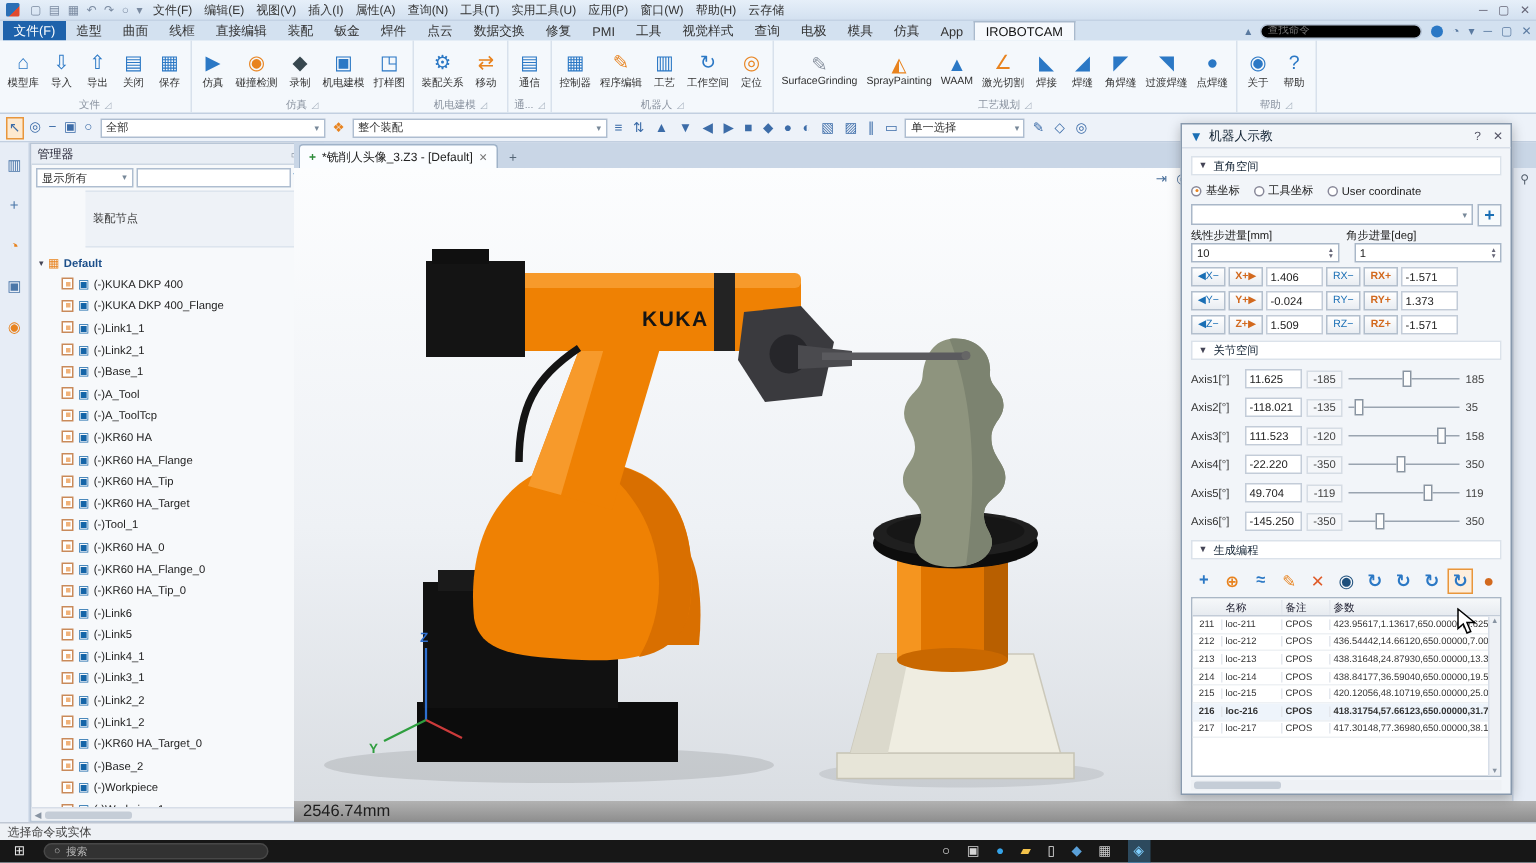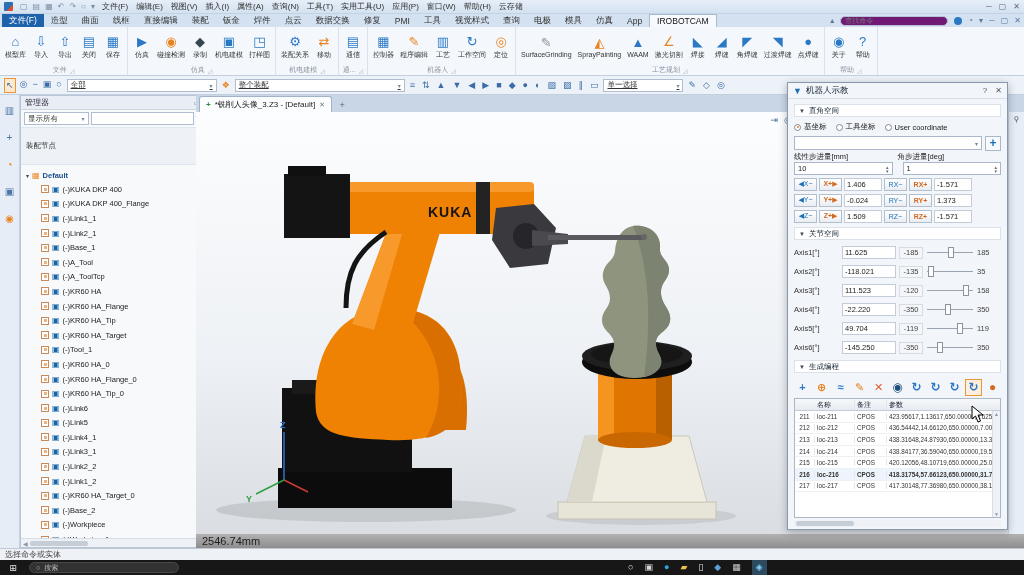--- a/index.html
+++ b/index.html
@@ -15,55 +15,55 @@
 .wintitle{position:absolute;left:596px;top:2px;font-size:8px;color:#555;white-space:nowrap;}
 .winbtns{margin-left:auto;display:flex;gap:7px;color:#667;font-size:8px;}
 
 
 .tabsrow{position:absolute;left:0;top:14px;width:1024px;height:13px;background:#d3e1f0;display:flex;align-items:stretch;padding-left:2px;font-size:8.5px;color:#333;}
 .rtab{padding:0 7px;display:flex;align-items:center;white-space:nowrap;}
 .rtab.filetab{background:#1e62ab;color:#fff;}
 .rtab.active{background:#f6f9fd;border:1px solid #a9bacd;border-bottom:none;color:#111;}
 .tabsright{margin-left:auto;display:flex;align-items:center;gap:6px;padding-right:3px;}
 .tr-icon{font-size:8px;color:#5a7aa0;}
-.cmdsearch{width:108px;height:10px;background:#701a75;border:1px solid #b6c4d6;border-radius:5px;font-size:7px;color:#999;padding:0 4px;}
+.cmdsearch{width:108px;height:10px;background:#000000;border:1px solid #b6c4d6;border-radius:5px;font-size:7px;color:#999;padding:0 4px;}
 .avatar-dot{width:8px;height:8px;border-radius:50%;background:#2b78c5;}
 
 
 .ribbon{position:absolute;left:0;top:27px;width:1024px;height:49px;background:#f4f8fc;border-bottom:1px solid #c2cfe0;display:flex;}
 .rgroup{display:flex;flex-direction:column;border-right:1px solid #d8e1ec;padding:1px 3px 0;}
 .rbtns{display:flex;flex:1;align-items:center;gap:2px;}
 .rbtn{display:flex;flex-direction:column;align-items:center;justify-content:center;gap:1px;padding:1px 2px;min-width:22px;}
 .ricon{font-size:13px;line-height:15px;}
 .rlabel{font-size:7px;color:#333;white-space:nowrap;}
 .rgl{display:flex;align-items:center;justify-content:center;font-size:7px;color:#8a93a0;gap:3px;height:10px;}
 .launcher{font-size:6px;color:#a7b2bf;}
 
 
 .quickbar{position:absolute;left:0;top:76px;width:1024px;height:19px;background:#edf2f9;border-bottom:1px solid #c2cfe0;display:flex;align-items:center;gap:4px;padding:0 4px;font-size:8px;}
 .qicon{font-size:9px;color:#3c6ca8;padding:0 1px;line-height:13px;}
 .qicon.active{border:1px solid #e8963c;background:#fde9cf;}
-.qsel{height:13px;background:#fff;border:1px solid #aebdd0;font-size:7.5px;color:#333;display:flex;align-items:center;justify-content:space-between;padding:0 3px;gap:4px;text-decoration:underline;}
+.qsel{height:13px;background:#fff;border:1px solid #aebdd0;font-size:7.5px;color:#333;display:flex;align-items:center;justify-content:space-between;padding:0 3px;gap:4px;}
 .qsel .car{color:#789;font-size:6px;}
 .w150{width:150px;}.w170{width:170px;}.w80{width:80px;}
 
 
 .leftrail{position:absolute;left:0;top:95px;width:20px;height:453px;background:#e7edf6;border-right:1px solid #c6d2e2;display:flex;flex-direction:column;align-items:center;padding-top:10px;gap:16px;}
 .railicon{font-size:10px;}
 
 
 .manager{position:absolute;left:20px;top:95px;width:196px;height:453px;background:#f7f9fb;border:1px solid #b9c6d6;display:flex;flex-direction:column;font-size:7.5px;}
 .mgr-title{height:14px;background:#e9eef5;border-bottom:1px solid #cdd7e3;display:flex;align-items:center;padding:0 4px;font-size:8px;color:#223;}
 .mgr-title .mt-btns{margin-left:auto;display:flex;gap:4px;color:#8894a2;font-size:7px;}
 .mgr-controls{display:flex;gap:2px;padding:2px 3px;align-items:center;}
 .mgr-sel{width:76px;height:13px;background:#fff;border:1px solid #aebdd0;display:flex;align-items:center;justify-content:space-between;padding:0 3px;color:#333;}
 .mgr-input{flex:1;height:13px;border:1px solid #aebdd0;background:#fff;font-size:7.5px;padding:0 2px;}
 .funnel{color:#1a6fb5;font-weight:bold;font-size:9px;}
 .refresh{color:#4a76a8;font-size:9px;}
-.mgr-sub{height:13px;background:#eef2f7;border-top:1px solid #dde5ee;border-bottom:1px solid #dde5ee;display:flex;align-items:center;padding:18px 5px;color:#333;}
+.mgr-sub{height:13px;background:#eef2f7;border-top:1px solid #dde5ee;border-bottom:1px solid #dde5ee;display:flex;align-items:center;padding:18px 5px;color:#333;margin-left:36px;}
 .tree{flex:1;overflow:hidden;padding:3px 0 0 5px;color:#222;}
 .tree-root{display:flex;gap:3px;align-items:center;height:14px;font-weight:bold;color:#1c4f8a;}
 .tree-item{display:flex;gap:3px;align-items:center;height:14.6px;padding-left:15px;white-space:nowrap;}
 .cb{width:8px;height:8px;border:1px solid #c98a5a;background:#fff;position:relative;flex:none;}
 .cb::after{content:"";position:absolute;inset:1.5px;background:#f0b27a;}
 .cube{color:#1565a8;font-size:8px;flex:none;}
 .mgr-hscroll{height:9px;background:#eef1f5;border-top:1px solid #d7dee8;display:flex;align-items:center;padding:0 2px;gap:2px;color:#8894a2;font-size:6px;}
 .hthumb{height:5px;width:58px;background:#c5cdd7;border-radius:2px;}
 
 
@@ -106,21 +106,21 @@
 .spinrow{display:flex;gap:10px;height:14px;flex:none;}
 .spin{width:calc(50% - 5px);height:13px;background:#fff;border:1px solid #a9b7c8;display:flex;align-items:center;justify-content:space-between;padding:0 3px;}
 .spin .ud{font-size:5px;color:#667;line-height:4px;text-align:center;}
 .jogrow{display:flex;gap:2px;align-items:center;height:16px;flex:none;}
 .jbtn{width:23px;height:13px;border:1px solid #b3bfcd;background:linear-gradient(#ffffff,#e9edf2);font-size:7px;display:flex;align-items:center;justify-content:center;white-space:nowrap;}
 .jbtn.minus{color:#1a6fb5;}
 .jbtn.plus{color:#d2691e;font-weight:bold;}
 .jval{width:38px;height:13px;background:#fff;border:1px solid #c3ccd8;display:flex;align-items:center;padding:0 2px;}
 .jointrow{display:flex;align-items:center;gap:3px;height:19px;flex:none;}
 .jlabel{width:33px;color:#333;flex:none;}
-.jv{width:54px;height:13px;border:1px solid #c3ccd8;background:#fff;display:flex;align-items:center;padding:0 2px;flex:none;margin-left:12px;}
+.jv{width:38px;height:13px;border:1px solid #c3ccd8;background:#fff;display:flex;align-items:center;padding:0 2px;flex:none;}
 .jmin{width:24px;height:12px;border:1px solid #d5dce4;background:#f4f6f9;display:flex;align-items:center;justify-content:center;color:#444;flex:none;}
 .jslider{flex:1;height:13px;position:relative;}
 .jtrack{position:absolute;left:1px;right:1px;top:6px;height:1px;background:#9aa4b0;}
 .knob{position:absolute;top:1px;width:6px;height:11px;background:#fdfdfd;border:1px solid #8a95a2;margin-left:-3px;}
 .jmax{width:24px;color:#444;flex:none;}
 .tools{display:flex;gap:2px;align-items:center;height:20px;flex:none;margin:1px 0;}
 .tool{width:17px;height:17px;display:flex;align-items:center;justify-content:center;font-size:11px;font-weight:bold;border:1px solid transparent;}
 .tool.circle{font-size:12px;}
 .tool.hovered{border:1px solid #e8963c;background:#fdeedd;}
 .ttable{border:1px solid #aab7c6;background:#fff;flex:1;display:flex;flex-direction:column;overflow:hidden;position:relative;}

